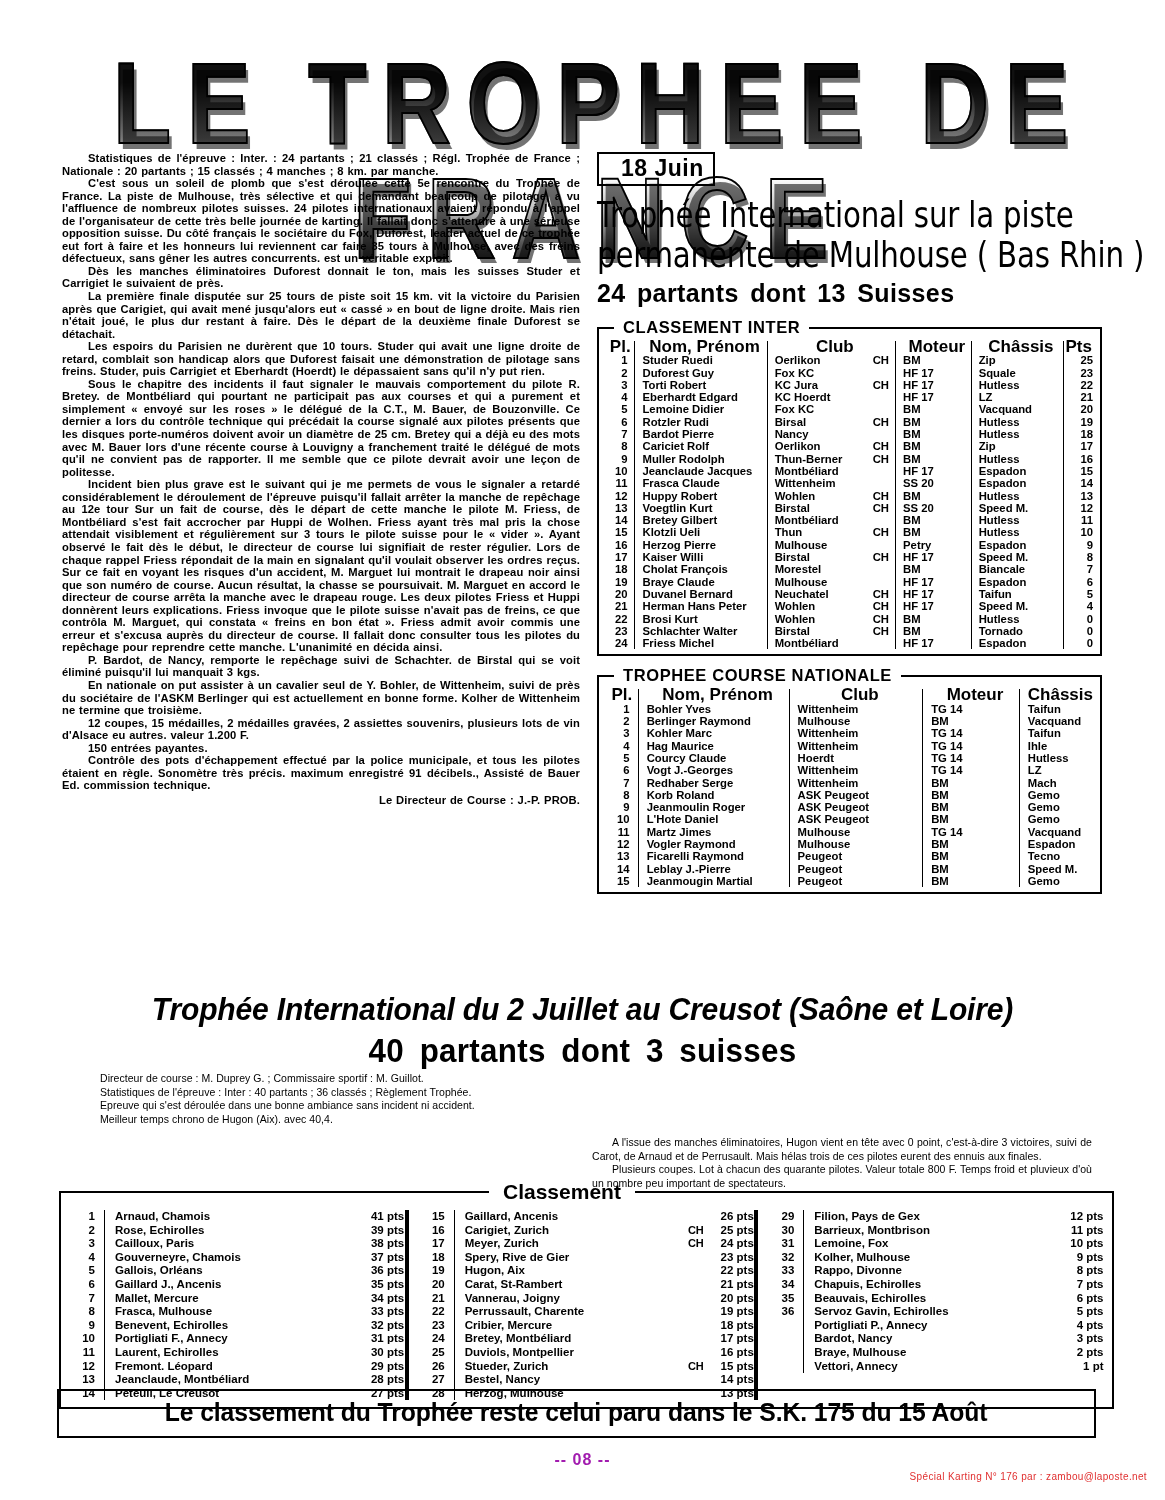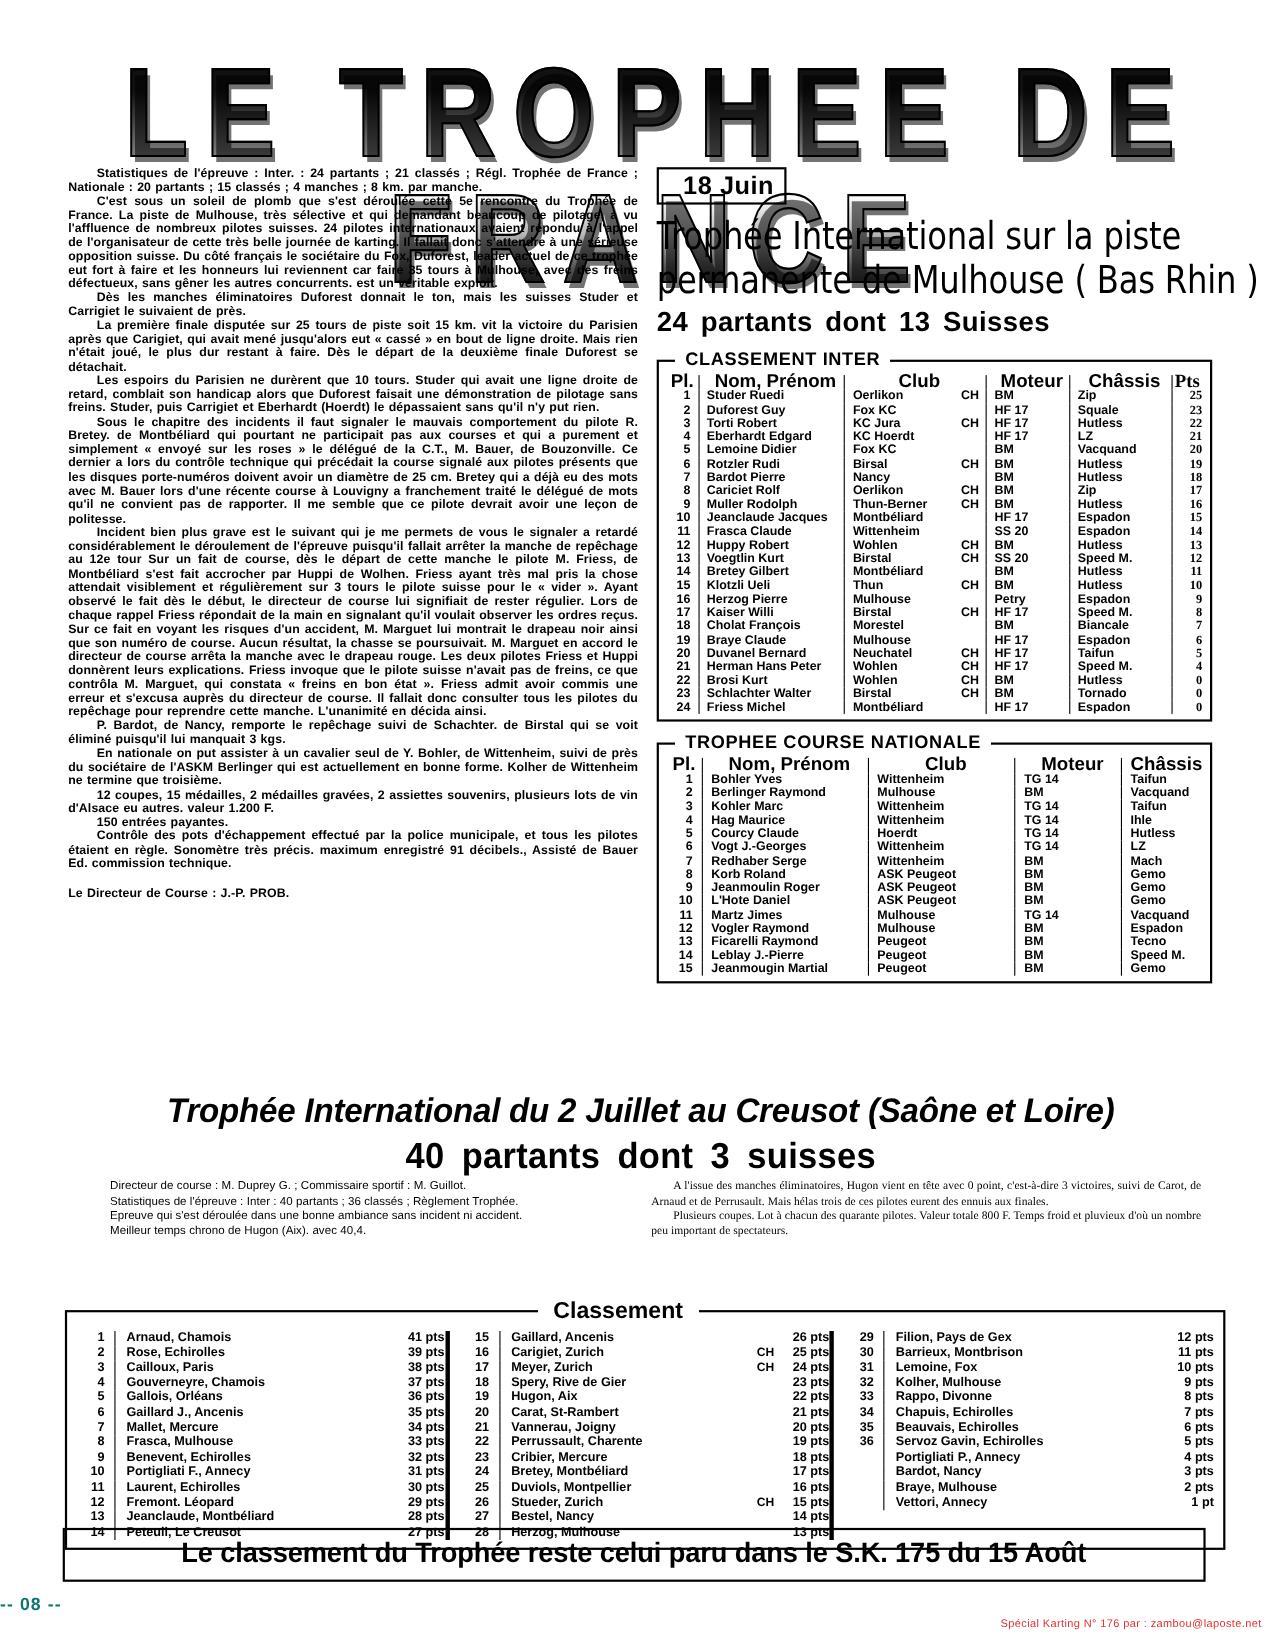--- a/index.html
+++ b/index.html
@@ -56,22 +56,23 @@
     margin: 0 0 0 0;
     font-size: 11.2px;
     line-height: 12.55px;
     text-align: justify;
     text-indent: 26px;
     font-weight: bold;
     letter-spacing: 0.1px;
     word-spacing: 0.6px;
   }
   .left-col p.sig {
+    text-align: right;
     text-indent: 0;
-    margin-top: 14px;
+    margin-top: 2px;
   }
 
   .right-col {
     position: absolute;
     left: 597px; top: 152px;
     width: 505px;
   }
   .datebox {
     display: inline-block;
     border: 2.5px solid #000;
@@ -128,21 +129,21 @@
     text-align: center;
     padding: 0 0 1px 0;
   }
   table.rank td { padding: 0; vertical-align: top; }
   .c-pl  { width: 26px;  text-align: right; padding-right: 7px !important; }
   .c-nom { width: 160px; border-left: 1.6px solid #000; padding-left: 7px !important; }
   .c-club{ width: 118px; border-left: 1.6px solid #000; padding-left: 7px !important; }
   .c-ch  { width: 26px;  text-align: left; }
   .c-mot { width: 74px;  border-left: 1.6px solid #000; padding-left: 7px !important; }
   .c-cha { width: 96px;  border-left: 1.6px solid #000; padding-left: 7px !important; }
-  .c-pts { width: 30px;  border-left: 1.6px solid #000; text-align: right; font-family: Liberation Serif, serif; }
+  .c-pts { width: 30px;  border-left: 1.6px solid #000; text-align: right; }
   th.c-pl { text-align: left; padding-right: 0 !important; }
   th.c-pts { text-align: right; }
 
   
   .n-pl  { width: 28px; text-align: right; padding-right: 8px !important; }
   .n-nom { width: 172px; border-left: 1.6px solid #000; padding-left: 8px !important; }
   .n-club{ width: 150px; border-left: 1.6px solid #000; padding-left: 8px !important; }
   .n-mot { width: 100px; border-left: 1.6px solid #000; padding-left: 8px !important; }
   .n-cha { border-left: 1.6px solid #000; padding-left: 8px !important; }
   th.n-pl { text-align: left; padding-right: 0 !important; }
@@ -169,21 +170,21 @@
     margin-top: 5px;
     transform: scaleX(0.95);
   }
 
   .cre-left {
     position: absolute;
     left: 80px; top: 1072px; width: 455px;
   }
   .cre-right {
     position: absolute;
-    left: 592px; top: 1072px; width: 500px; font-family: Liberation Serif, serif;
+    left: 592px; top: 1136px; width: 500px;
   }
   .cre-left p, .cre-right p {
     margin: 0;
     font-size: 10.5px;
     line-height: 13.6px;
     text-align: justify;
     text-indent: 20px;
     letter-spacing: 0.05px;
   }
 
@@ -229,24 +230,24 @@
   .footer-box .txt {
     font-size: 25.5px;
     font-weight: bold;
     letter-spacing: -0.1px;
     transform: scaleX(0.97);
     display: inline-block;
   }
   .pagenum {
     position: absolute;
     left: 0; top: 1451px; width: 1165px;
-    text-align: left;
+    text-align: center;
     font-size: 16px;
     font-weight: bold;
-    color: #0f766e;
+    color: #a21caf;
     letter-spacing: 1px;
   }
   .credit {
     position: absolute;
     right: 18px; top: 1471px;
     font-size: 10px;
     color: #e03030;
     letter-spacing: 0.35px;
     white-space: nowrap;
   }

